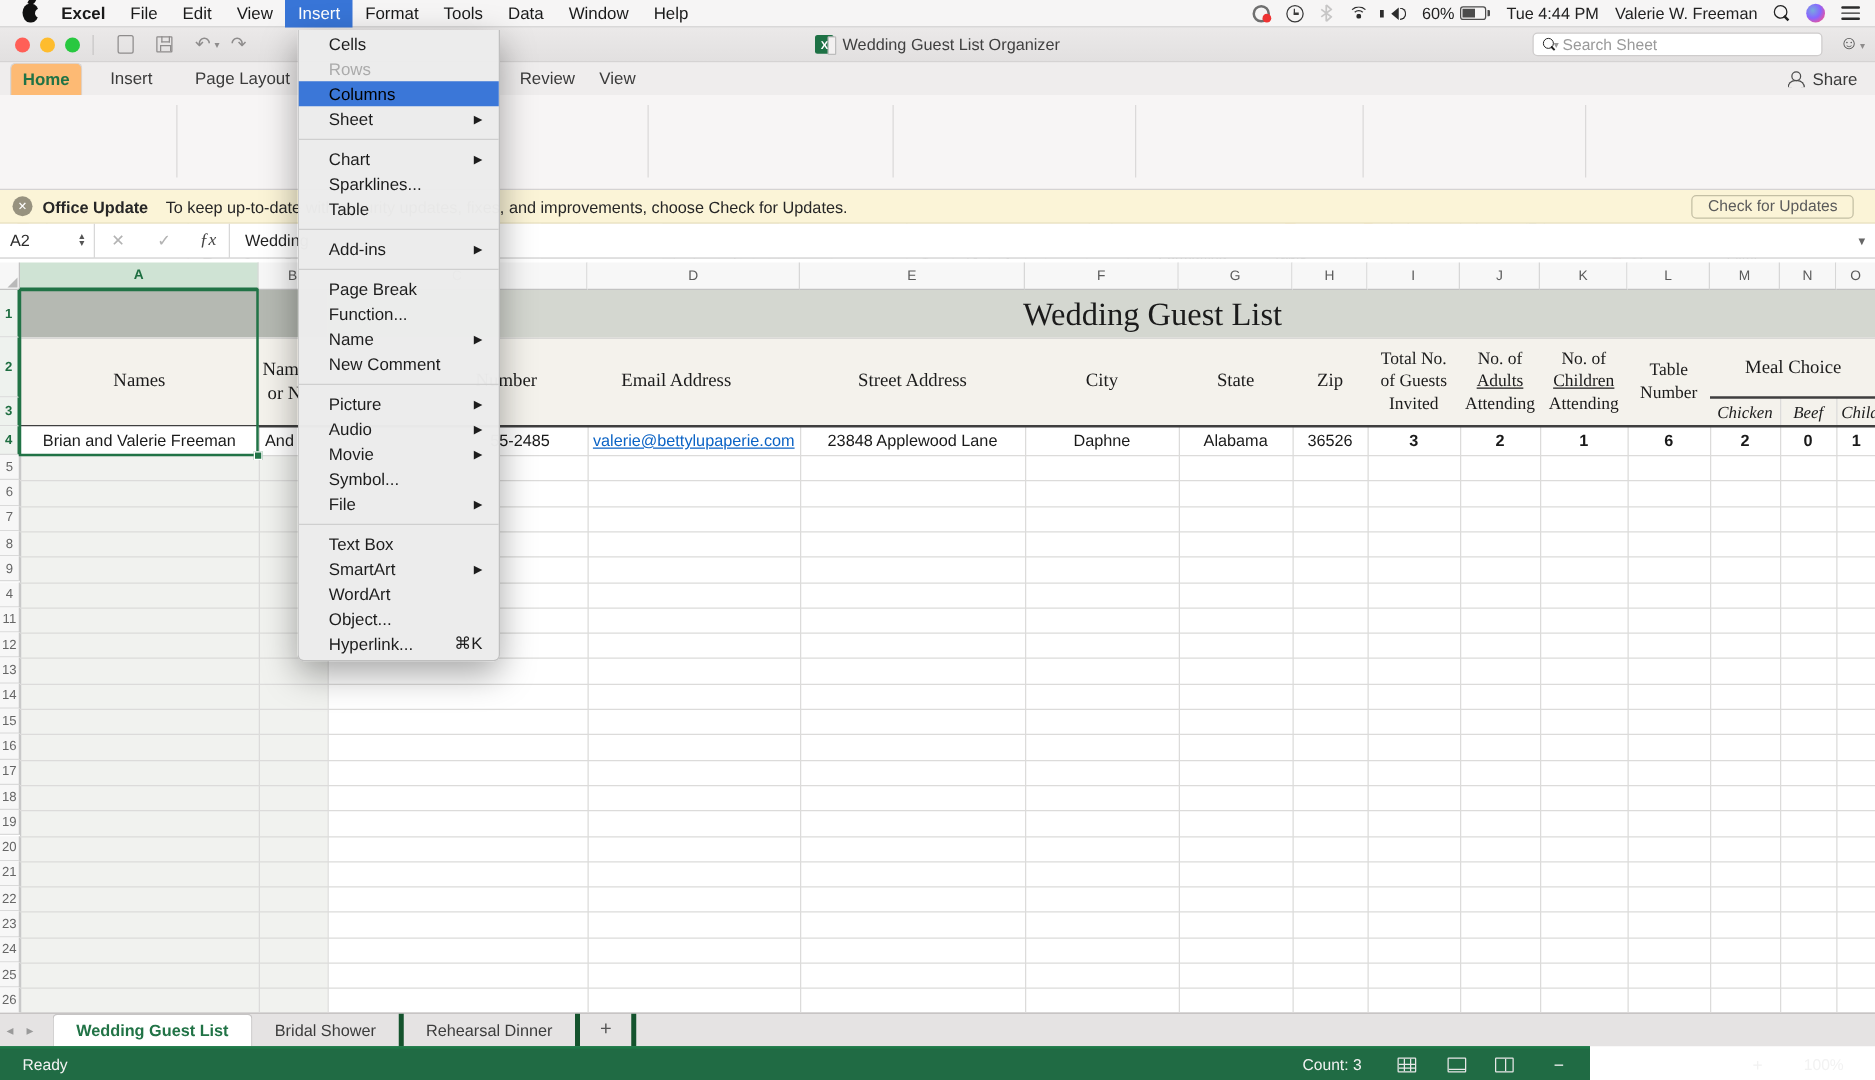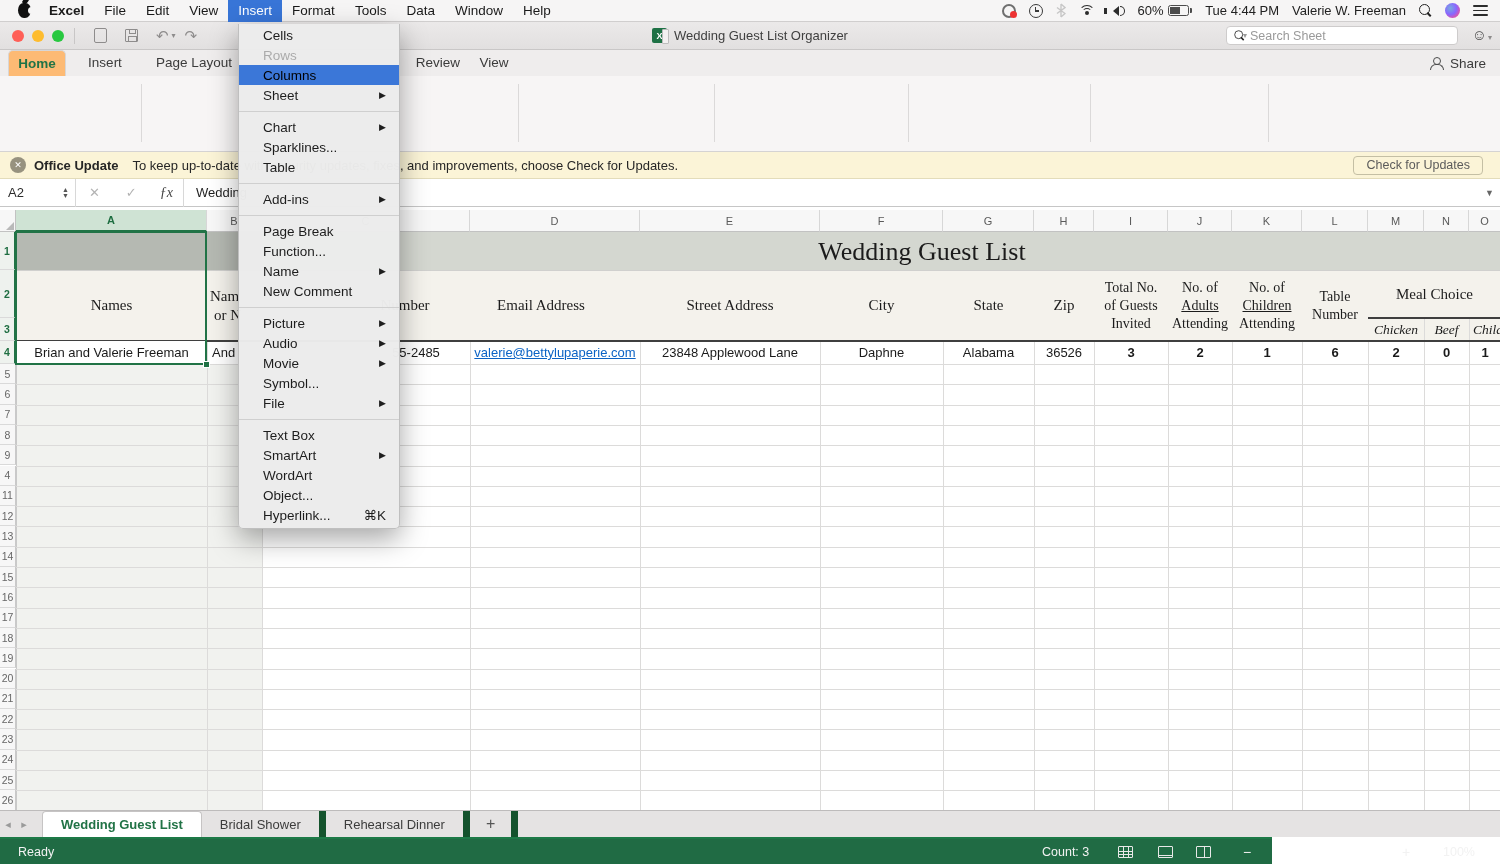--- a/index.html
+++ b/index.html
@@ -152,21 +152,21 @@
 #cream{position:absolute;left:16px;top:63px;width:1485px;height:71px;background:#f4f2ec;z-index:0}
 #sheet-title{position:absolute;left:922px;top:30px;transform:translateX(-50%);font-family:"Liberation Serif","DejaVu Serif",serif;font-size:26px;color:#1b1b1b;z-index:3;white-space:nowrap}
 #tintAB{position:absolute;left:16px;top:157px;width:246px;height:446px;background:#f1f2ef;z-index:0}
 .mealcell{font-family:"Liberation Serif","DejaVu Serif",serif;font-style:italic;font-size:13.5px;color:#1c1c1c}
 #selbox{position:absolute;left:15px;top:24px;width:192px;height:134px;border:2px solid #217346;z-index:4}
 #selbox .handle{position:absolute;right:-4.5px;bottom:-4.5px;width:7px;height:7px;background:#217346;border:1.5px solid #fff}
 a.lnk{color:#0b63c5;text-decoration:underline}
 
 #tabbar{position:absolute;left:0;top:810px;width:1500px;height:27px;background:#e5e3e3;border-top:1px solid #bdbbbb;display:flex;align-items:stretch;font-size:13px;color:#3c3c3c}
 .nav-ar{width:16px;display:flex;align-items:center;justify-content:center;color:#9a9a9a;font-size:11px}
-.stab{display:flex;align-items:center;padding:0 18px;border-right:7px solid #14532d}
+.stab{display:flex;align-items:center;padding:0 18px;border-right:4px solid #14532d}
 .stab.active{background:#fff;color:#217346;font-weight:700;border:1px solid #c6c4c4;border-bottom:none;border-radius:4px 4px 0 0}
 .stab.add{padding:0 16px;font-size:16px;color:#555}
 
 #statusbar{position:absolute;left:0;top:837px;width:1272px;height:27px;background:#206b44;border-top:2px solid #1d7a47;color:#f2f2f2;font-size:12.5px}
 .sb-ic{position:absolute;top:7px;width:15px;height:12px;border:1.3px solid #e8e8e8;border-radius:1px}
 .sb-ic.grid{background:linear-gradient(#e8e8e8 0 0) 0 3.5px/100% 1.2px no-repeat,linear-gradient(#e8e8e8 0 0) 0 7px/100% 1.2px no-repeat,linear-gradient(90deg,#e8e8e8 0 0) 4px 0/1.2px 100% no-repeat,linear-gradient(90deg,#e8e8e8 0 0) 8.5px 0/1.2px 100% no-repeat}
 .sb-ic.pl{background:linear-gradient(#e8e8e8 0 0) 0 8px/100% 1.2px no-repeat}
 .sb-ic.pb{background:linear-gradient(90deg,#e8e8e8 0 0) 7px 0/1.2px 100% no-repeat}
 #zoom-track{position:absolute;left:1277px;top:13px;width:101px;height:2.4px;background:rgba(255,255,255,.55);border-radius:2px}
 #zoom-knob{position:absolute;left:1322px;top:8px;width:12px;height:12px;background:#fff;border-radius:50%}

